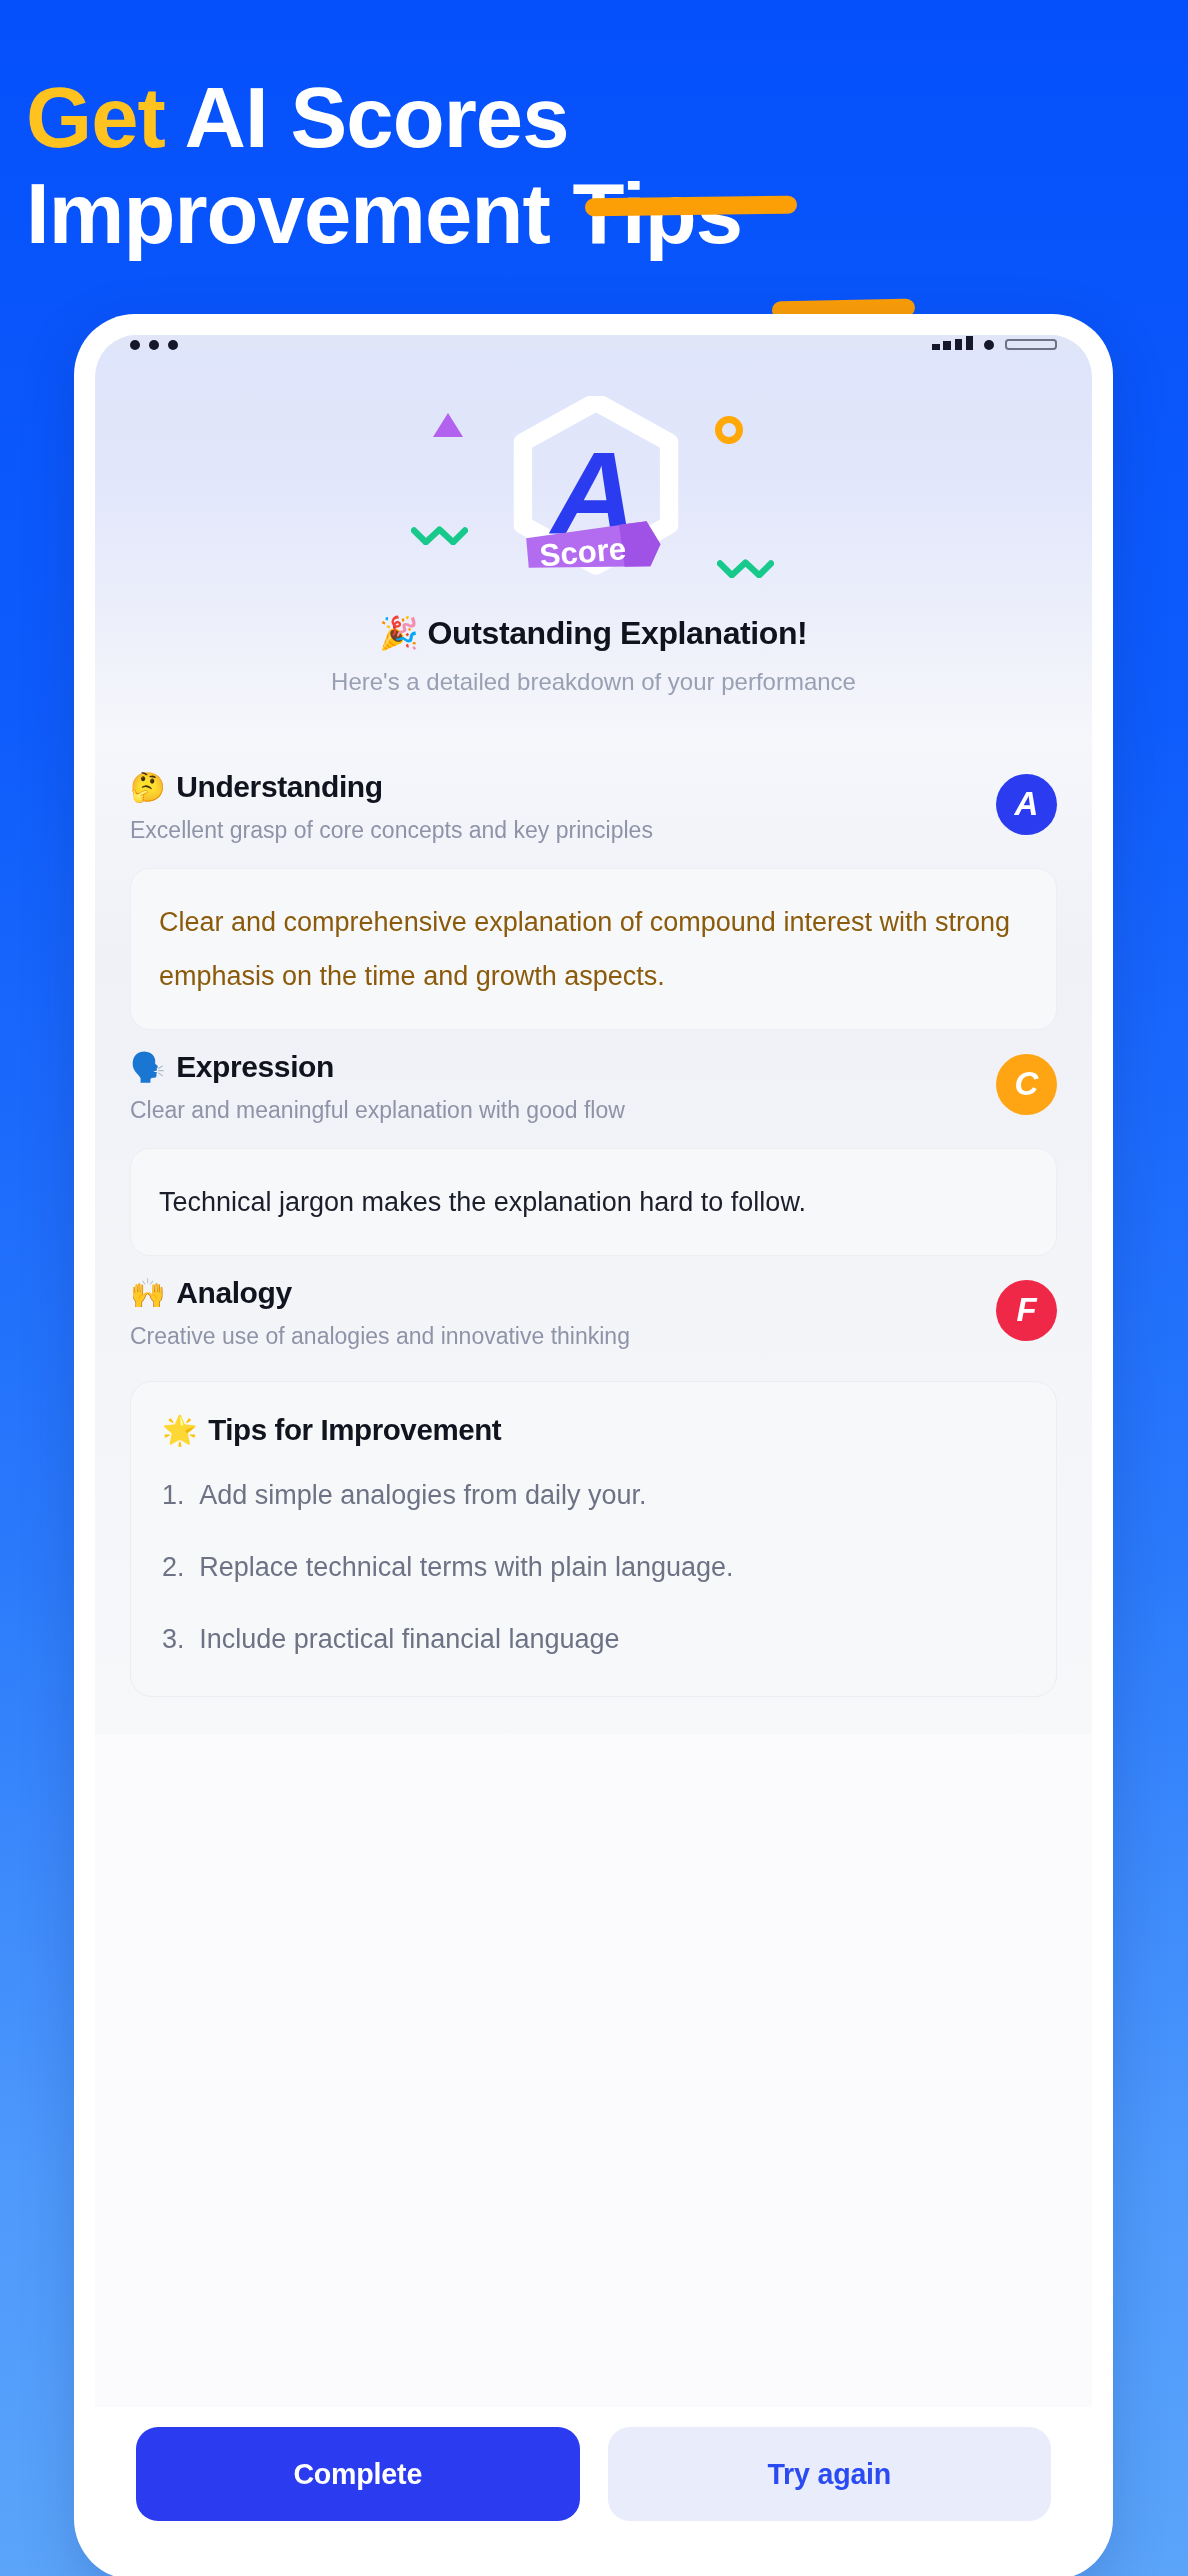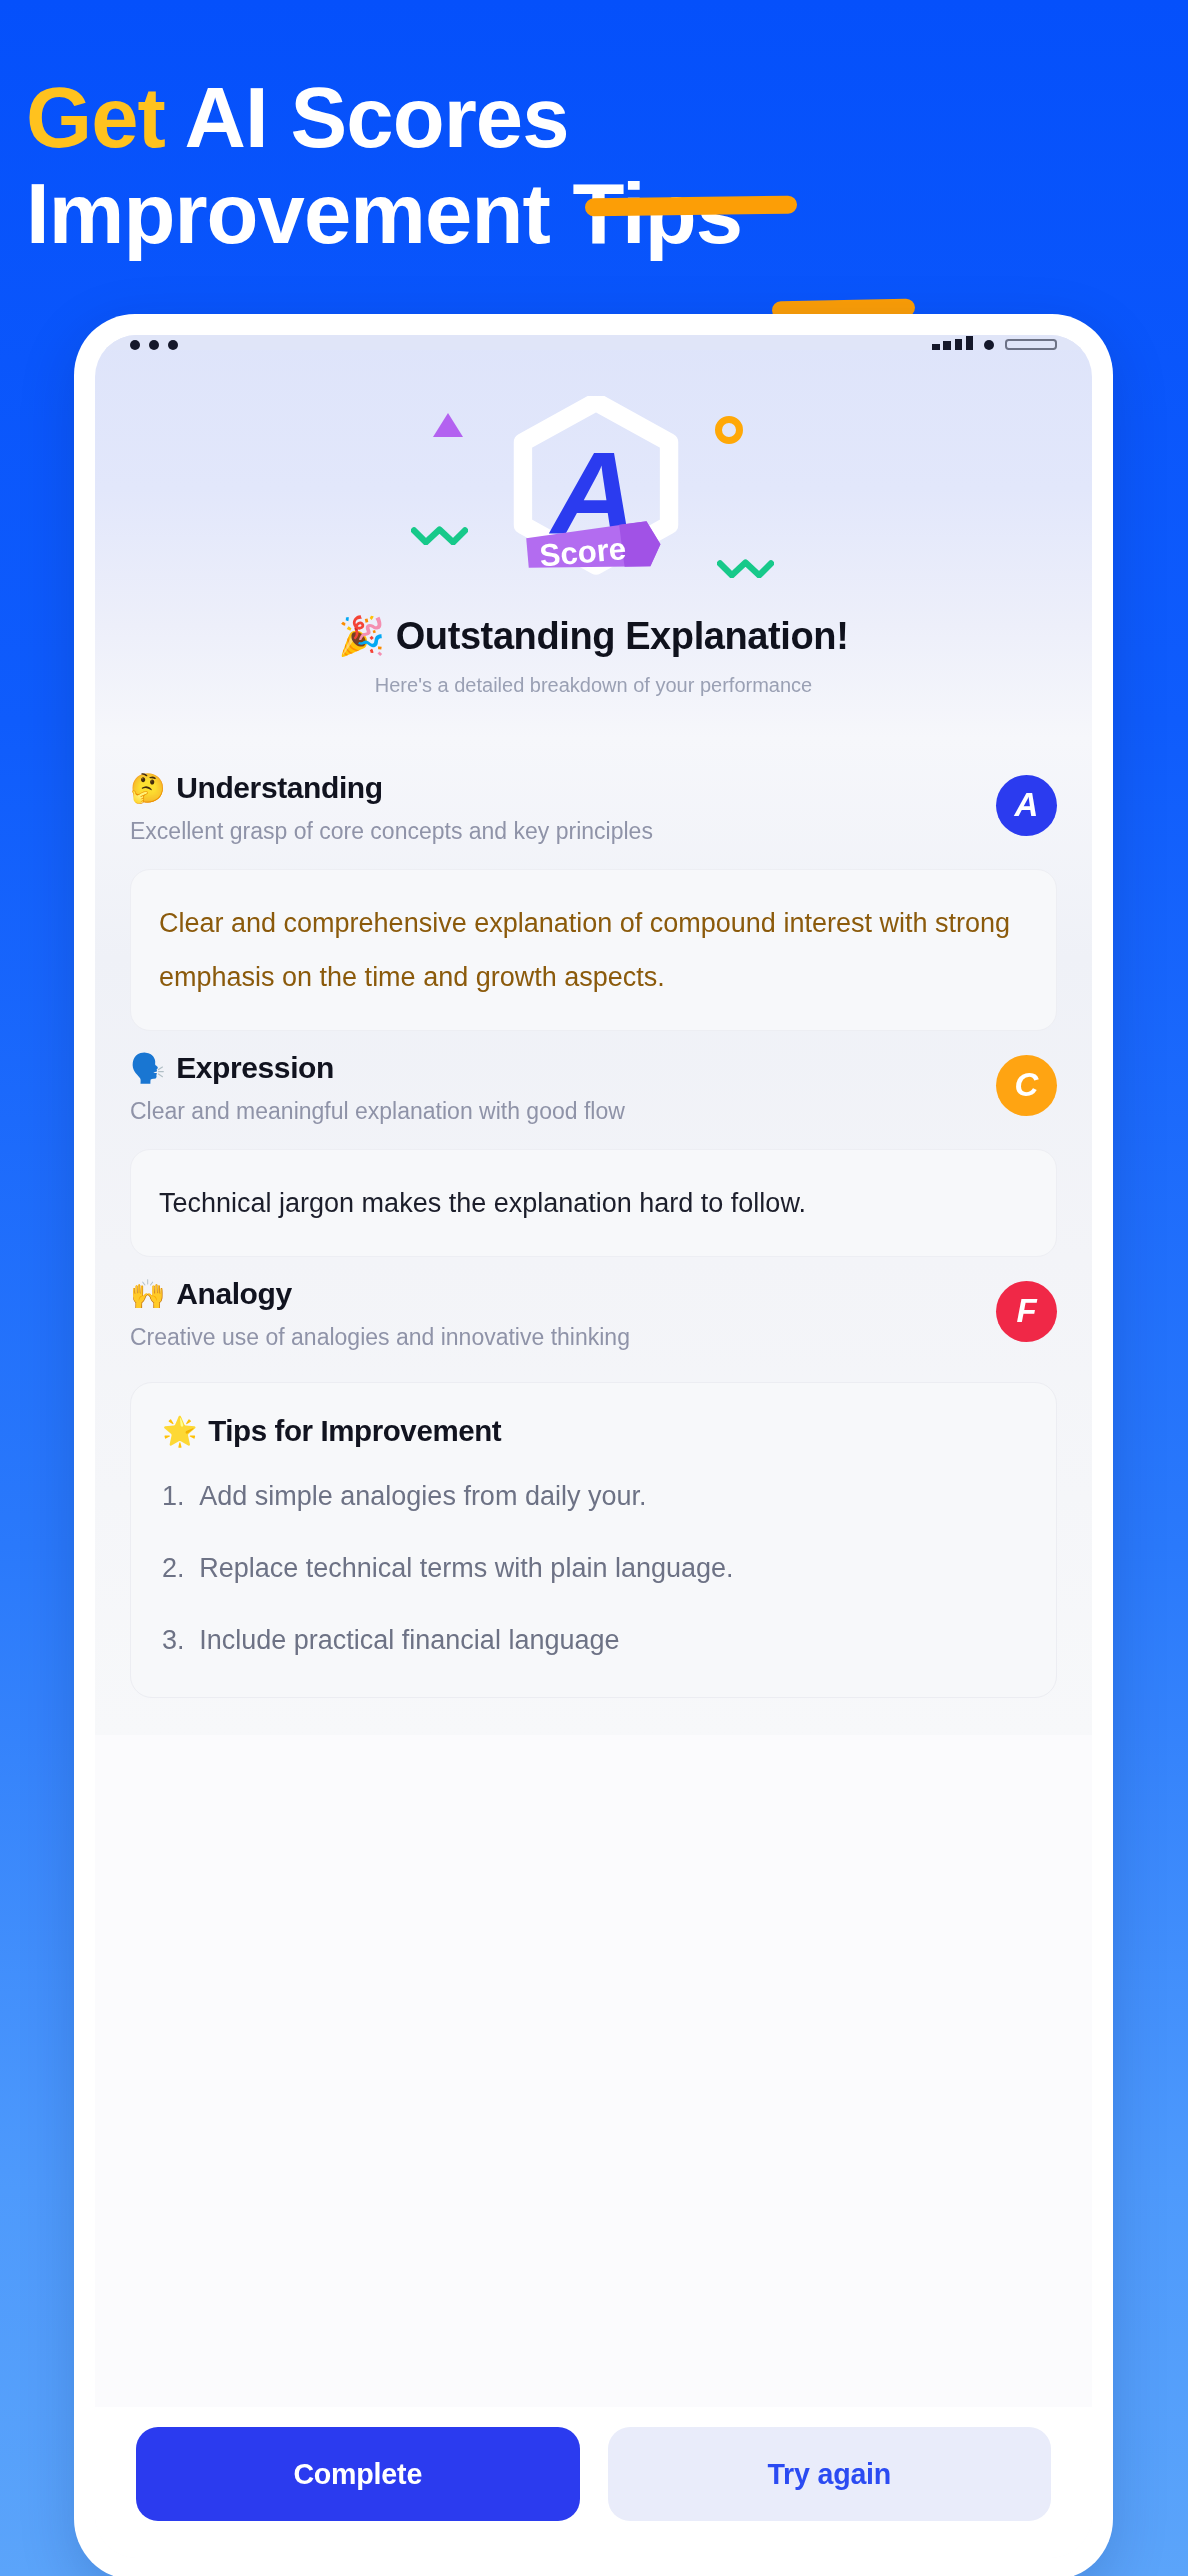--- a/index.html
+++ b/index.html
@@ -61,22 +61,22 @@
   .deco{ position:absolute; }
   .deco-tri{ left:33px; top:16.6px; width:0;height:0;
       border-left:15.7px solid transparent; border-right:15.7px solid transparent;
       border-bottom:24px solid #B362F0; filter:none; }
   .deco-circ{ right:44px; top:20px; width:28px; height:28px; border-radius:50%;
       border:7.4px solid #FFA807; box-sizing:border-box; }
   .deco-zz{ width:57px; height:20px; }
   .zz1{ left:11px; top:129px; }
   .zz2{ right:13px; top:162px; }
 
-  .score-title{ font-size:38px; font-weight:700; color:#10121d; letter-spacing:-0.4px; }
-  .score-sub{ margin-top:16.6px; font-size:20px; color:#9aa0b4; font-weight:400; }
+  .score-title{ font-size:32px; font-weight:700; color:#10121d; letter-spacing:-0.4px; }
+  .score-sub{ margin-top:16.6px; font-size:24px; color:#9aa0b4; font-weight:400; }
 
   
   .sections{ background:linear-gradient(180deg,#F6F7FB 0%,#EFF1F7 22%,#F3F4F8 52%,#F7F8FA 100%); padding:13px 0 0; }
   .section{ padding:20px 35px 0; position:relative; }
   .sec-head{ display:flex; align-items:flex-start; justify-content:space-between; gap:18.4px; }
   .sec-texts{ flex:1 1 auto; min-width:0; }
   .sec-title{ font-size:30px; font-weight:700; color:#11131f; letter-spacing:-0.4px;
               display:flex; align-items:center; gap:11px; }
   .sec-emoji{ font-size:28.6px; line-height:1; }
   .sec-desc{ margin-top:13px; font-size:23px; color:#8f93a8; }

